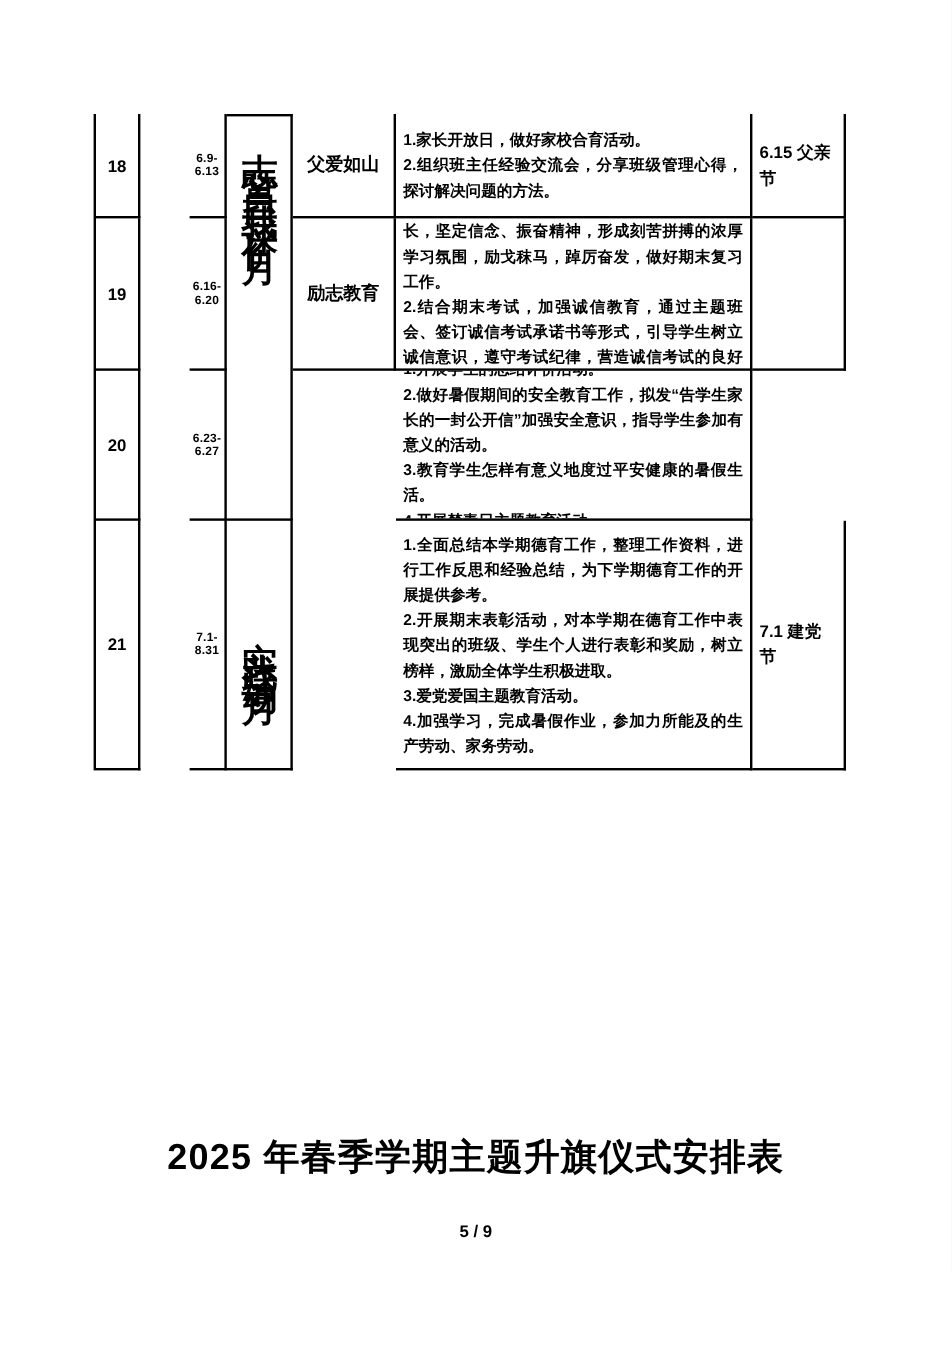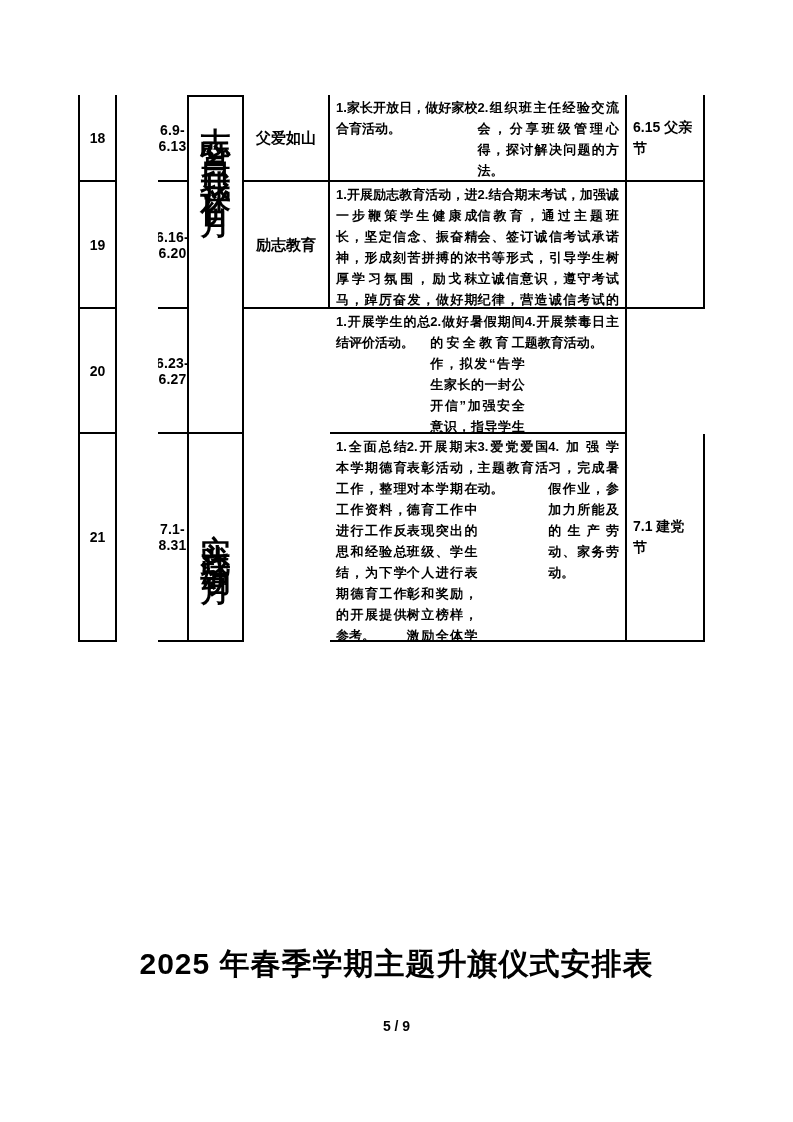--- a/index.html
+++ b/index.html
@@ -5,23 +5,23 @@
   html,body{margin:0;padding:0;}
   body{font-family:"Liberation Sans","DejaVu Sans",sans-serif;background:#e9e9e9;}
   .page{position:relative;width:793px;height:1122px;background:#ffffff;margin:0 auto;overflow:hidden;color:#000;font-weight:bold;}
   .grid{position:absolute;left:78px;top:95px;display:grid;
         grid-template-columns:37px 72px 55px 86px 297px 78px;
         grid-template-rows:87px 127px 125px 208px;
         border-left:2px solid #000;}
   .cell{box-sizing:border-box;border-right:2px solid #000;border-bottom:2px solid #000;overflow:hidden;}
   .center{display:flex;align-items:center;justify-content:center;text-align:center;}
   .week{font-size:14px;}
-  .date{font-size:14px;letter-spacing:0.2px;margin-left:41px;}
+  .date{font-size:10px;letter-spacing:0.2px;margin-left:41px;}
   .topic{font-size:15px;line-height:22px;padding:0 5px;}
-  .content{display:flex;justify-content:center;padding:2px 6px;font-size:13px;line-height:21px;text-align:justify;}
+  .content{display:flex;flex-direction:column;justify-content:center;padding:2px 6px;font-size:13px;line-height:21px;text-align:justify;}
   .content .item{width:100%;}
   .holiday{display:flex;align-items:center;padding:0 6px;font-size:14px;line-height:21px;}
   .theme{display:flex;justify-content:center;}
   .theme .vtext{writing-mode:vertical-rl;text-orientation:upright;font-size:30px;line-height:1;}
   .theme1{grid-column:3;grid-row:1 / span 3;border-top:2px solid #000;align-items:flex-start;padding-top:6px;}
   .theme1 .vtext{letter-spacing:14px;}
   .theme2{grid-column:3;grid-row:4;align-items:center;}
   .theme2 .vtext{letter-spacing:11px;}
   .gc1{grid-column:1}.gc2{grid-column:2}.gc4{grid-column:4}.gc5{grid-column:5}.gc6{grid-column:6}
   .gr1{grid-row:1}.gr2{grid-row:2}.gr3{grid-row:3}.gr4{grid-row:4}
@@ -58,20 +58,21 @@
       <div class="item">1.开展励志教育活动，进一步鞭策学生健康成长，坚定信念、振奋精神，形成刻苦拼搏的浓厚学习氛围，励戈秣马，踔厉奋发，做好期末复习工作。</div>
       <div class="item">2.结合期末考试，加强诚信教育，通过主题班会、签订诚信考试承诺书等形式，引导学生树立诚信意识，遵守考试纪律，营造诚信考试的良好氛围。</div>
     </div>
     <div class="cell holiday gc6 gr2"></div>
 
     <div class="cell center week gc1 gr3">20</div>
     <div class="cell center date gc2 gr3">6.23-6.27</div>
     <div class="cell content gc5 gr3">
       <div class="item">1.开展学生的总结评价活动。</div>
       <div class="item">2.做好暑假期间的安全教育工作，拟发“告学生家长的一封公开信”加强安全意识，指导学生参加有意义的活动。</div>
+      <div class="item">3.教育学生怎样有意义地度过平安健康的暑假生活。</div>
       <div class="item">4.开展禁毒日主题教育活动。</div>
     </div>
 
     <div class="cell center week gc1 gr4">21</div>
     <div class="cell center date gc2 gr4">7.1-8.31</div>
     <div class="cell content gc5 gr4">
       <div class="item">1.全面总结本学期德育工作，整理工作资料，进行工作反思和经验总结，为下学期德育工作的开展提供参考。</div>
       <div class="item">2.开展期末表彰活动，对本学期在德育工作中表现突出的班级、学生个人进行表彰和奖励，树立榜样，激励全体学生积极进取。</div>
       <div class="item">3.爱党爱国主题教育活动。</div>
       <div class="item">4.加强学习，完成暑假作业，参加力所能及的生产劳动、家务劳动。</div>

